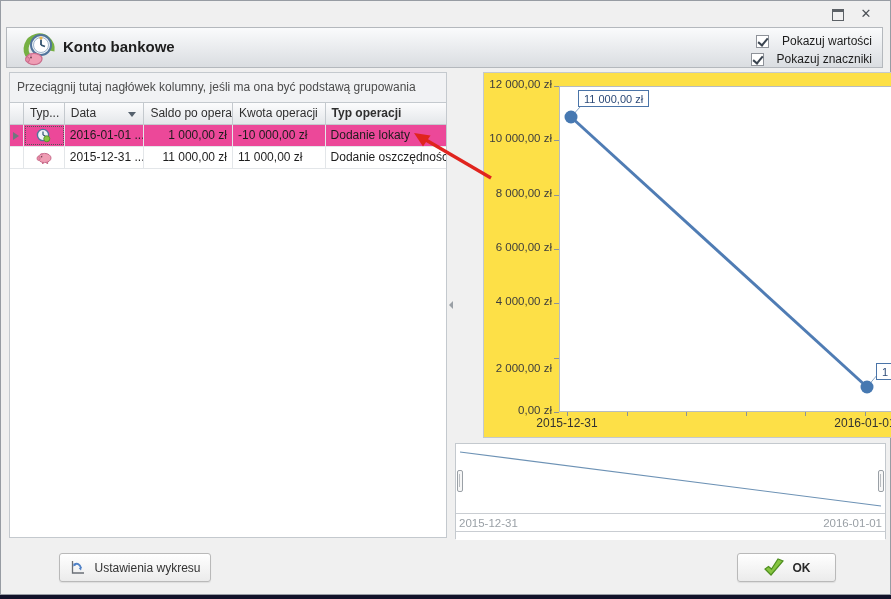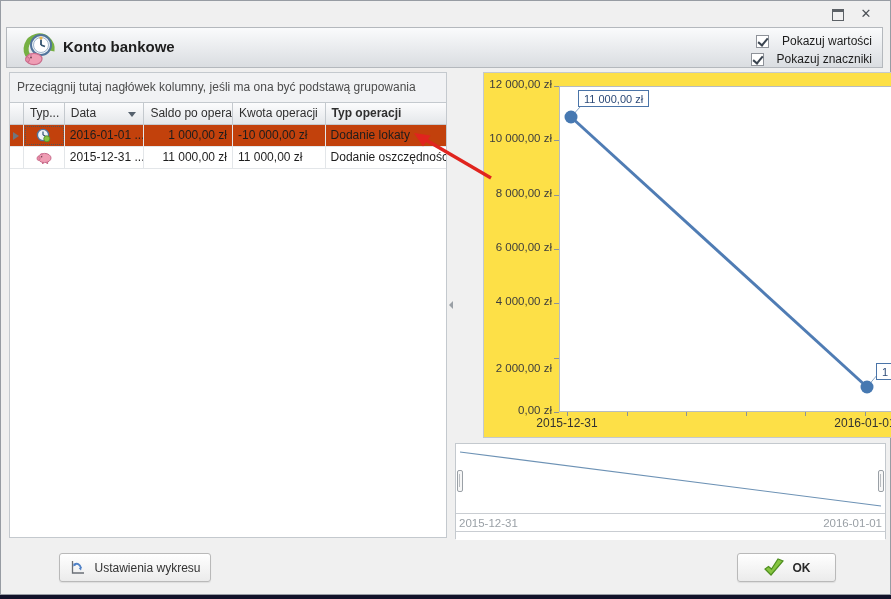--- a/index.html
+++ b/index.html
@@ -20,21 +20,21 @@
   .cbx{width:13px;height:13px;background:#fff;border:1px solid #8e9299;box-sizing:border-box;position:relative;}
   .cbx .mark{position:absolute;left:3px;top:0px;width:4px;height:8px;border-right:2px solid #3a4450;border-bottom:2px solid #3a4450;transform:rotate(40deg);}
   .cbx-label{color:#1c1c1c;}
   
   .grid-panel{position:absolute;left:8px;top:71px;width:438px;height:466px;background:#fff;border:1px solid #c4c9ce;box-sizing:border-box;}
   .group-hint{height:29px;line-height:29px;padding-left:7px;background:#f1f2f4;color:#4c4c4c;white-space:nowrap;overflow:hidden;}
   .grid-header{display:flex;height:23px;background:linear-gradient(#fcfcfd,#e4e7ea);border-top:1px solid #c4c9ce;border-bottom:1px solid #c4c9ce;box-sizing:border-box;}
   .gh-cell{box-sizing:border-box;border-right:1px solid #c4c9ce;line-height:21px;padding-left:6px;color:#2f2f2f;position:relative;overflow:hidden;white-space:nowrap;}
   .sort-arrow{position:absolute;right:7px;top:9px;width:0;height:0;border-left:4px solid transparent;border-right:4px solid transparent;border-top:5px solid #55616d;}
   .grid-row{display:flex;height:22px;box-sizing:border-box;border-bottom:1px solid #e3e6e9;}
-  .grid-row.selected{background:#c2410c;}
+  .grid-row.selected{background:#ec4899;}
   .g-cell{box-sizing:border-box;border-right:1px solid #e3e6e9;line-height:21px;padding-left:5px;overflow:hidden;white-space:nowrap;color:#1d1d1d;}
   .g-right{text-align:right;padding-right:5px;padding-left:0;}
   .row-ind{display:flex;align-items:center;justify-content:center;padding:0;}
   .ind-arrow{width:0;height:0;border-top:4px solid transparent;border-bottom:4px solid transparent;border-left:6px solid #707必77;border-left:6px solid #70777e;}
   .icon-cell{display:flex;align-items:center;justify-content:center;padding:0;}
   .focus-dotted{outline:1px dotted #555;outline-offset:-2px;}
   
   .splitter{position:absolute;left:446px;top:71px;width:8px;height:466px;display:flex;align-items:center;justify-content:center;}
   .split-arrow{width:0;height:0;border-top:4px solid transparent;border-bottom:4px solid transparent;border-right:4px solid #9aa0a6;}
   

